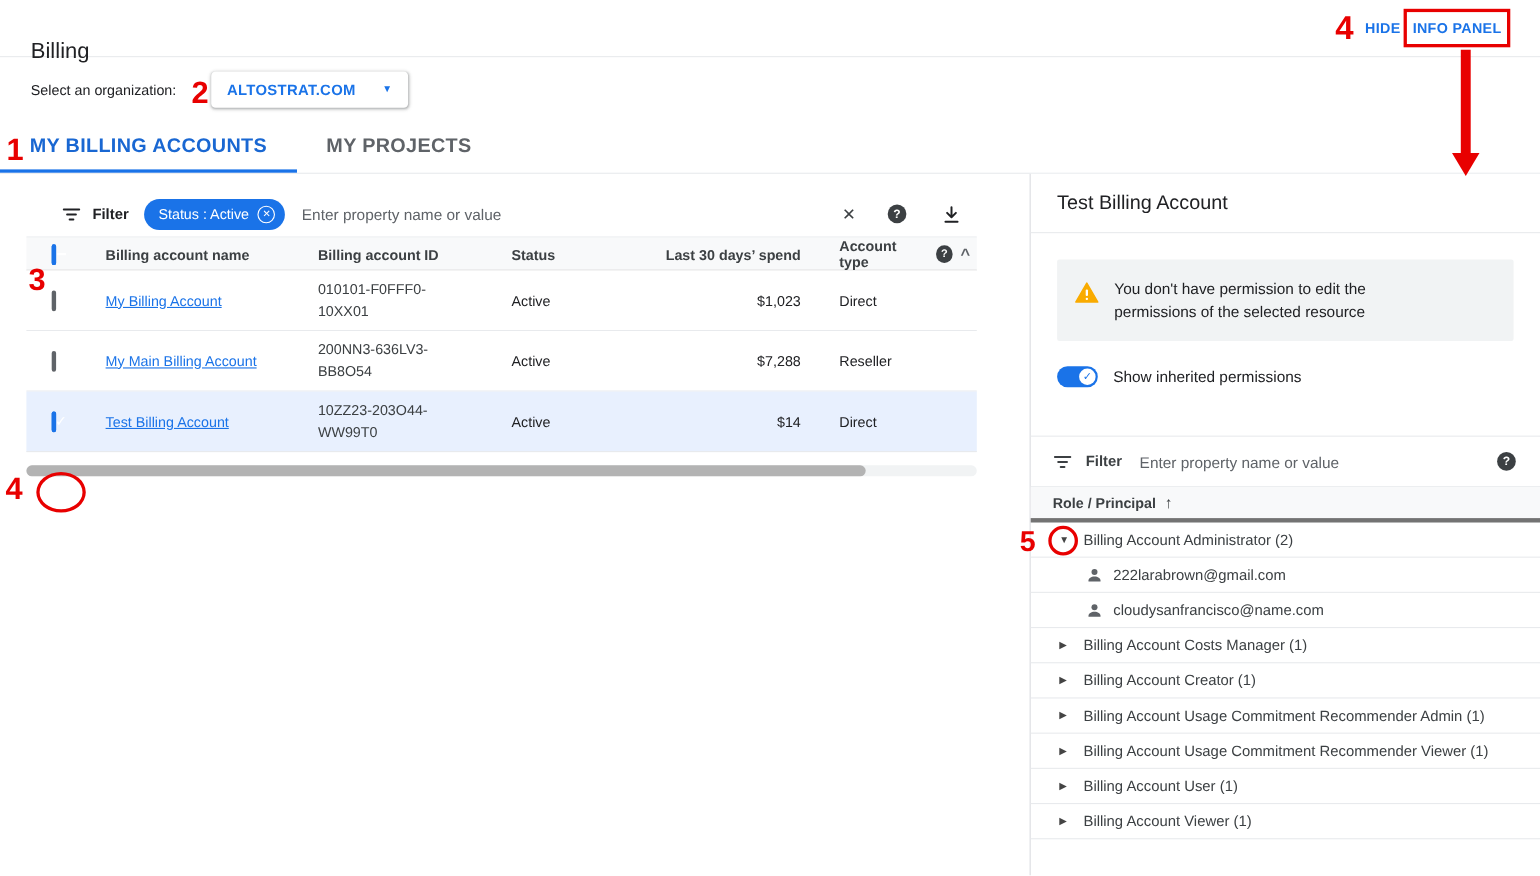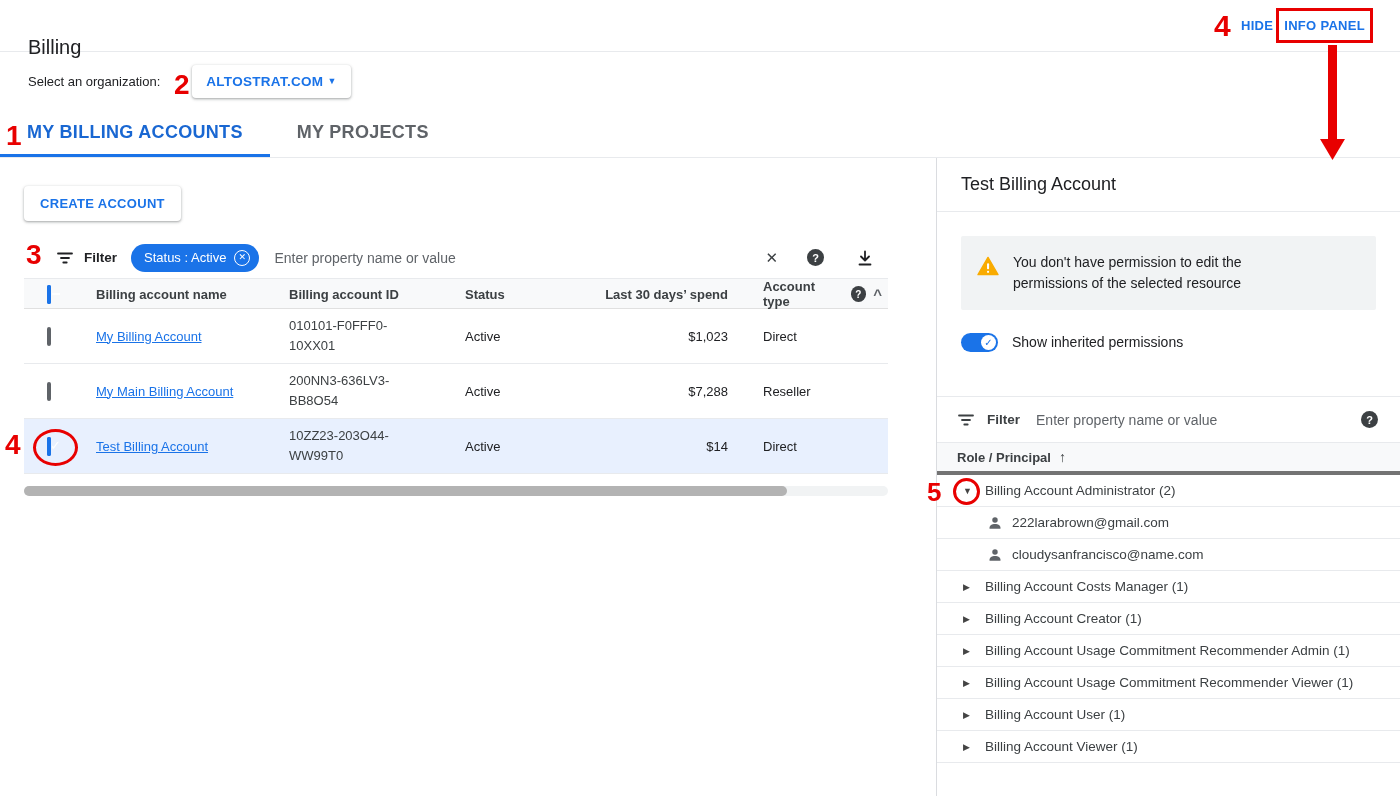--- a/index.html
+++ b/index.html
@@ -10,21 +10,21 @@
   .topbar { height:52px; display:flex; align-items:center; justify-content:space-between; padding:0 27px 0 28px; border-bottom:1px solid #e8eaed; }
   .page-title { font-size:20px; font-weight:400; color:#202124;margin-top:44px; }
   .hide-panel { display:flex; align-items:center; color:#1a73e8; font-weight:700; font-size:13px; letter-spacing:.3px; cursor:pointer; }
   .hide-panel .ann-inline { margin-right:10px; }
   .hide-panel .hide-word { margin-right:3px; }
   .red-box { border:3px solid #e80000; padding:7px 5px; }
 
   
   .org-row { height:58px; display:flex; align-items:center; padding:0 28px; }
   .org-label { font-size:13px; color:#202124; }
-  .org-select { display:flex; align-items:center; gap:4px; margin-left:32px; background:#fff; border:none; border-radius:4px;
+  .org-select { display:flex; align-items:center; gap:24px; margin-left:32px; background:#fff; border:none; border-radius:4px;
     box-shadow:0 1px 2px rgba(60,64,67,.3), 0 1px 3px 1px rgba(60,64,67,.15);
     padding:9px 14px; color:#1a73e8; font-weight:700; font-size:13.5px; letter-spacing:.3px; cursor:pointer; font-family:inherit; }
   .dd-arrow { font-size:9px; color:#1a73e8; }
 
   
   .tabs { height:48px; display:flex; align-items:stretch; border-bottom:1px solid #e8eaed; }
   .tab { display:flex; align-items:center; padding:0 27px; font-size:18px; font-weight:700; letter-spacing:.3px; color:#5f6368; cursor:pointer; border-bottom:3px solid transparent; }
   .tab.active { color:#1967d2; border-bottom-color:#1a73e8; }
 
   
@@ -131,21 +131,20 @@
     </div>
     <div class="tab">
       <span>MY PROJECTS</span>
     </div>
   </nav>
 
   <div class="content">
 
     <div class="main">
 
-      <button class="create-btn">CREATE ACCOUNT</button>
 
       <div class="filter-bar">
         <span style="display:flex;">
           <svg width="18" height="18" viewBox="0 0 18 18">
               <path d="M2 4.5h14M5 9h8M7.3 13.5h3.4" stroke="#202124" stroke-width="1.8" stroke-linecap="round" fill="none"></path>
             </svg>
         </span>
         <span class="filter-label">Filter</span>
         <span class="chip">
           <span>Status : Active</span>

